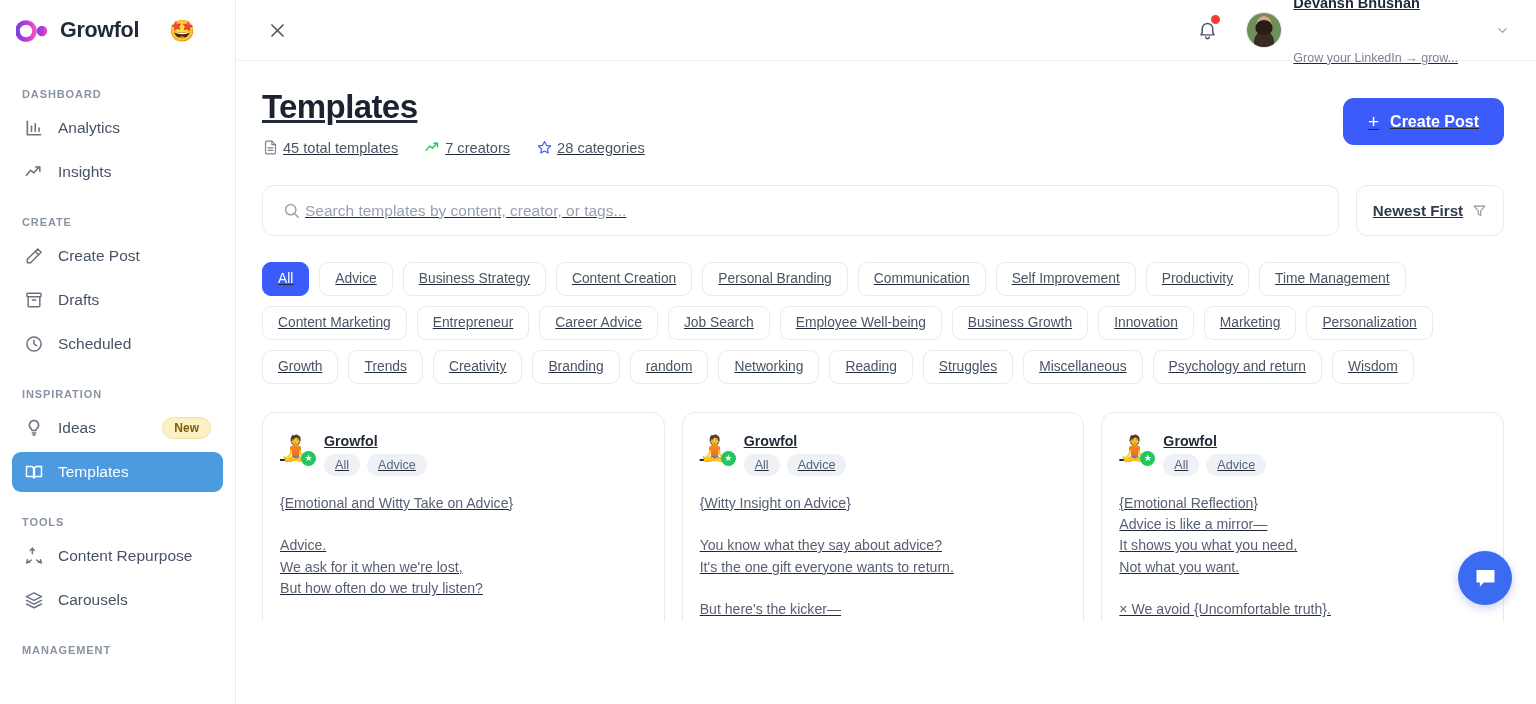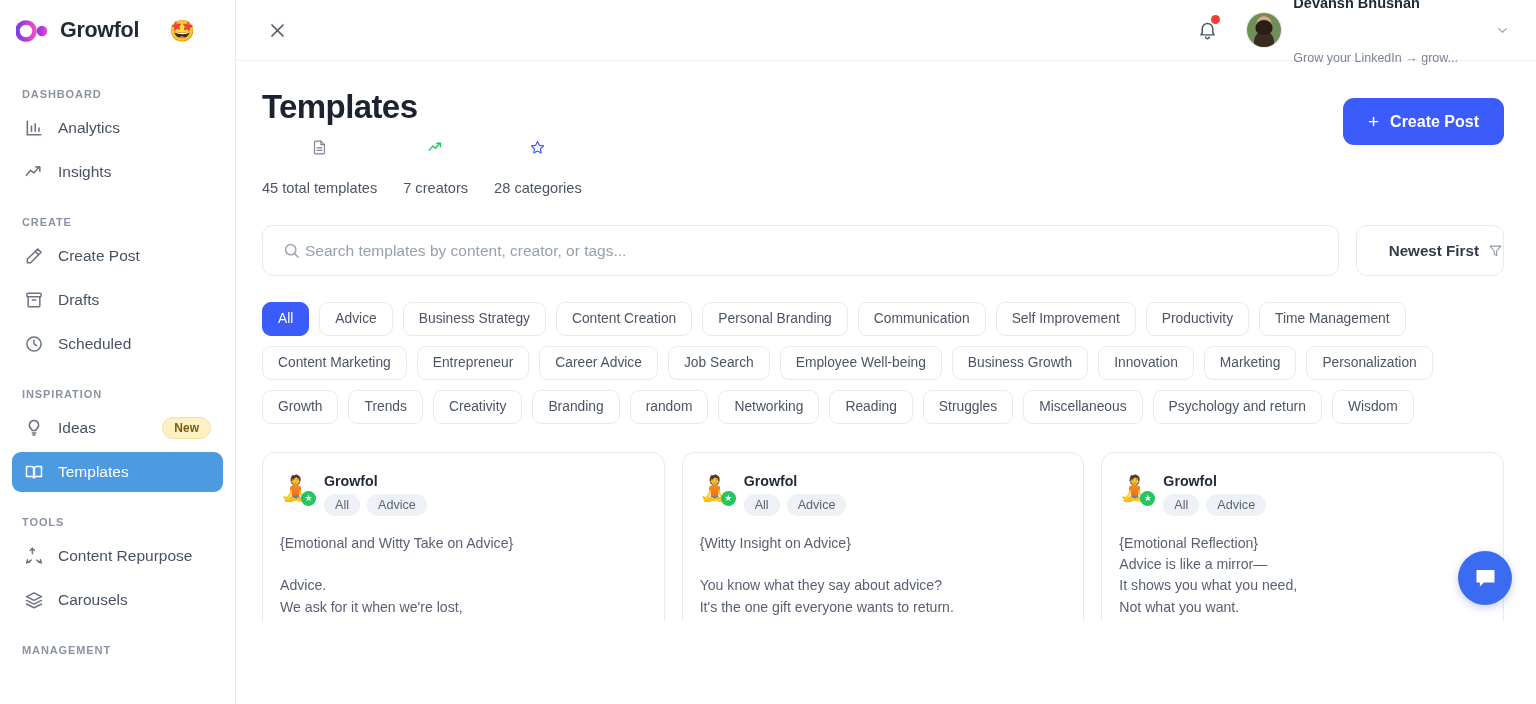--- a/index.html
+++ b/index.html
@@ -56,21 +56,21 @@
   .nav-item.active .ico { color: #ffffff; }
   .nav-label { flex: 1 1 auto; white-space: nowrap; }
   .badge-new {
     background: #fdf0c3; color: #7a5b12;
     border: 1px solid #f3e2a4;
     font-size: 12px; font-weight: 600;
     border-radius: 999px; padding: 3px 11px;
   }
 
   
-  .main { flex: 1 1 auto; height: 621px; position: relative; background: #ffffff; overflow: hidden; }
+  .main { flex: 1 1 auto; height: 621px; position: relative; background: #ffffff; overflow: hidden; text-decoration: underline; }
 
   .topbar {
     height: 61px;
     border-bottom: 1px solid #eceff3;
     display: flex; align-items: center;
     padding: 0 26px 0 24px;
   }
   .close-btn {
     width: 34px; height: 34px;
     display: flex; align-items: center; justify-content: center;
@@ -109,21 +109,21 @@
 
   .content { padding: 28px 32px 0 26px; position: relative; height: 643px; }
 
   .page-head { display: flex; align-items: flex-start; }
   .page-head-left { flex: 1 1 auto; }
   .page-title {
     font-size: 33px; font-weight: 800; letter-spacing: -0.6px;
     color: #1b2230; line-height: 1.1;
   }
   .stats { display: flex; align-items: center; gap: 26px; margin-top: 14px; }
-  .stat { display: flex; align-items: center; gap: 24px; font-size: 14.6px; color: #4b5563; flex-direction: column; }
+  .stat { display: flex; align-items: center; gap: 4px; font-size: 14.6px; color: #4b5563; }
   .stat .ico { width: 17px; height: 17px; display: block; }
 
   .create-post-btn {
     background: #3b5bfa; color: #fff;
     border: none; border-radius: 11px;
     height: 47px; padding: 0 25px;
     display: flex; align-items: center; gap: 11px;
     font-size: 16px; font-weight: 600;
     cursor: pointer;
     font-family: inherit;
@@ -143,21 +143,21 @@
   .search-input {
     border: none; outline: none; flex: 1 1 auto;
     font-size: 15.5px; font-family: inherit; color: #374151;
     background: transparent;
   }
   .search-input::placeholder { color: #97a0ae; }
   .sort-btn {
     width: 148px; height: 51px;
     border: 1px solid #e7eaef; border-radius: 11px;
     background: #fff;
-    display: flex; align-items: center; justify-content: flex-end; gap: 9px;
+    display: flex; align-items: center; justify-content: center; gap: 9px;
     font-size: 15.2px; font-weight: 600; color: #313b4b;
     cursor: pointer; font-family: inherit;
   }
   .sort-btn .ico { width: 15px; height: 15px; color: #8d96a5; display: block; }
 
   .chips { display: flex; flex-wrap: wrap; gap: 10px; margin-top: 26px; }
   .chip {
     border: 1px solid #e7eaef; border-radius: 9px;
     background: #fff; color: #4b5563;
     font-size: 13.8px; padding: 8px 15px;

